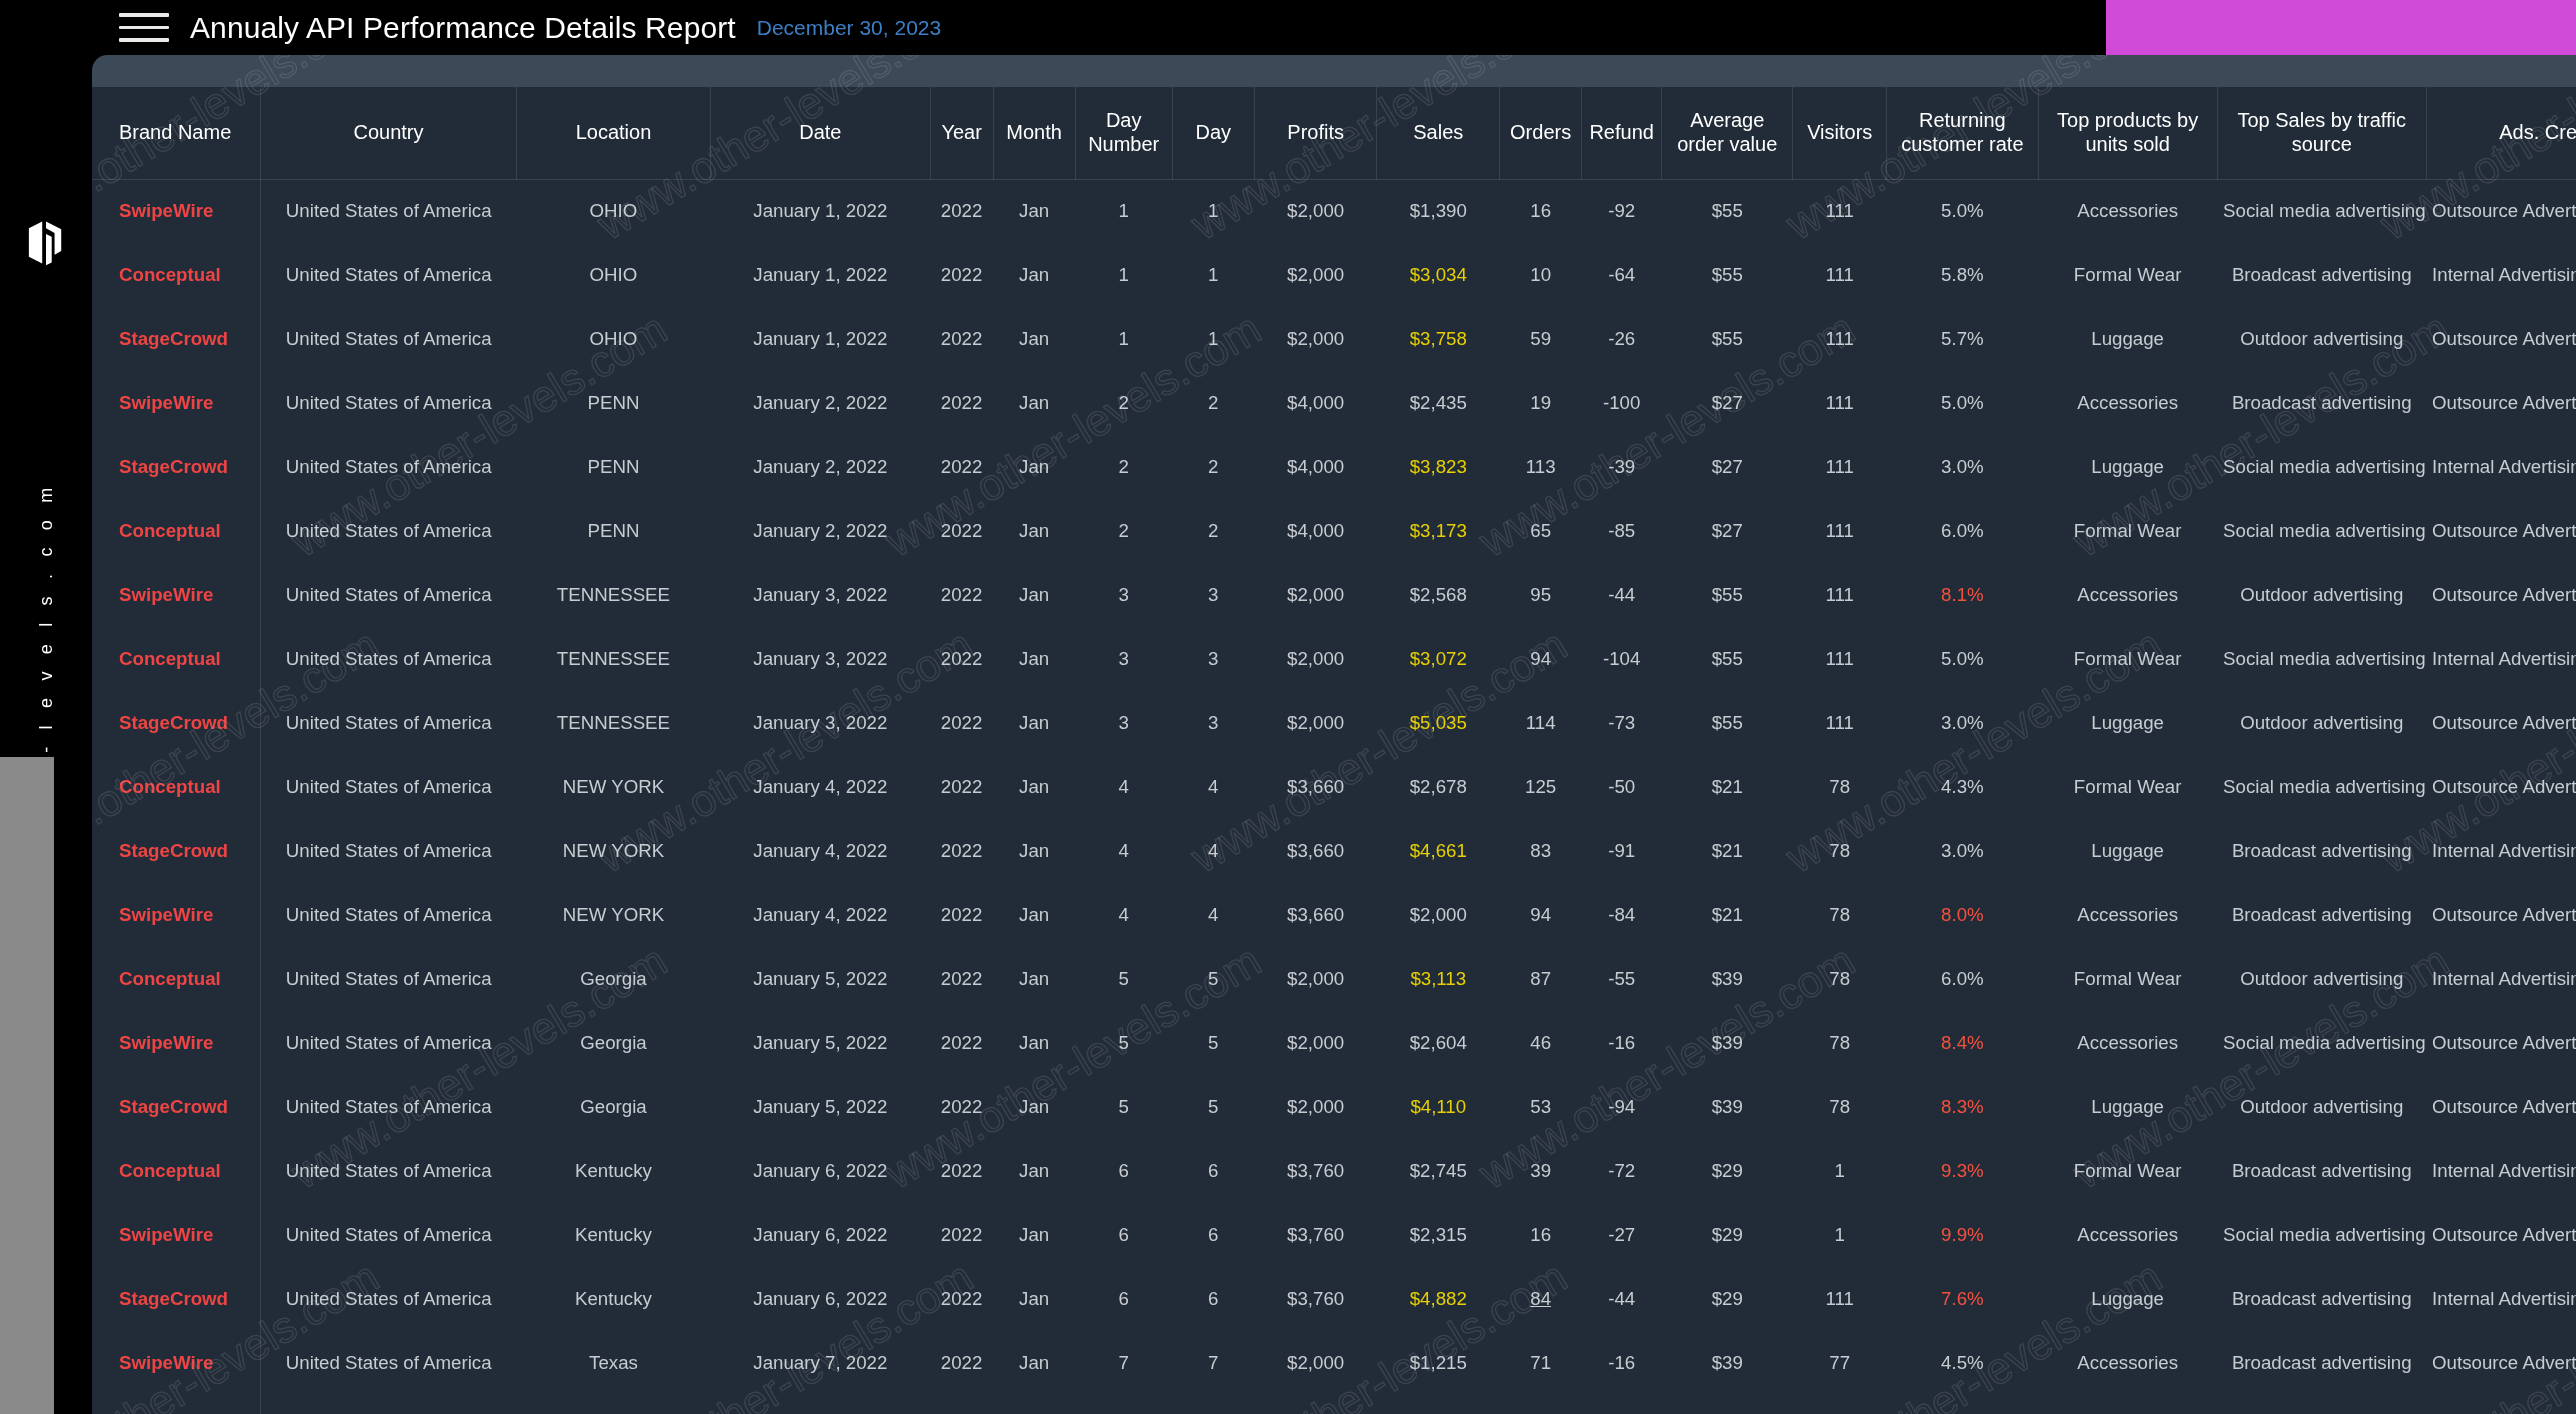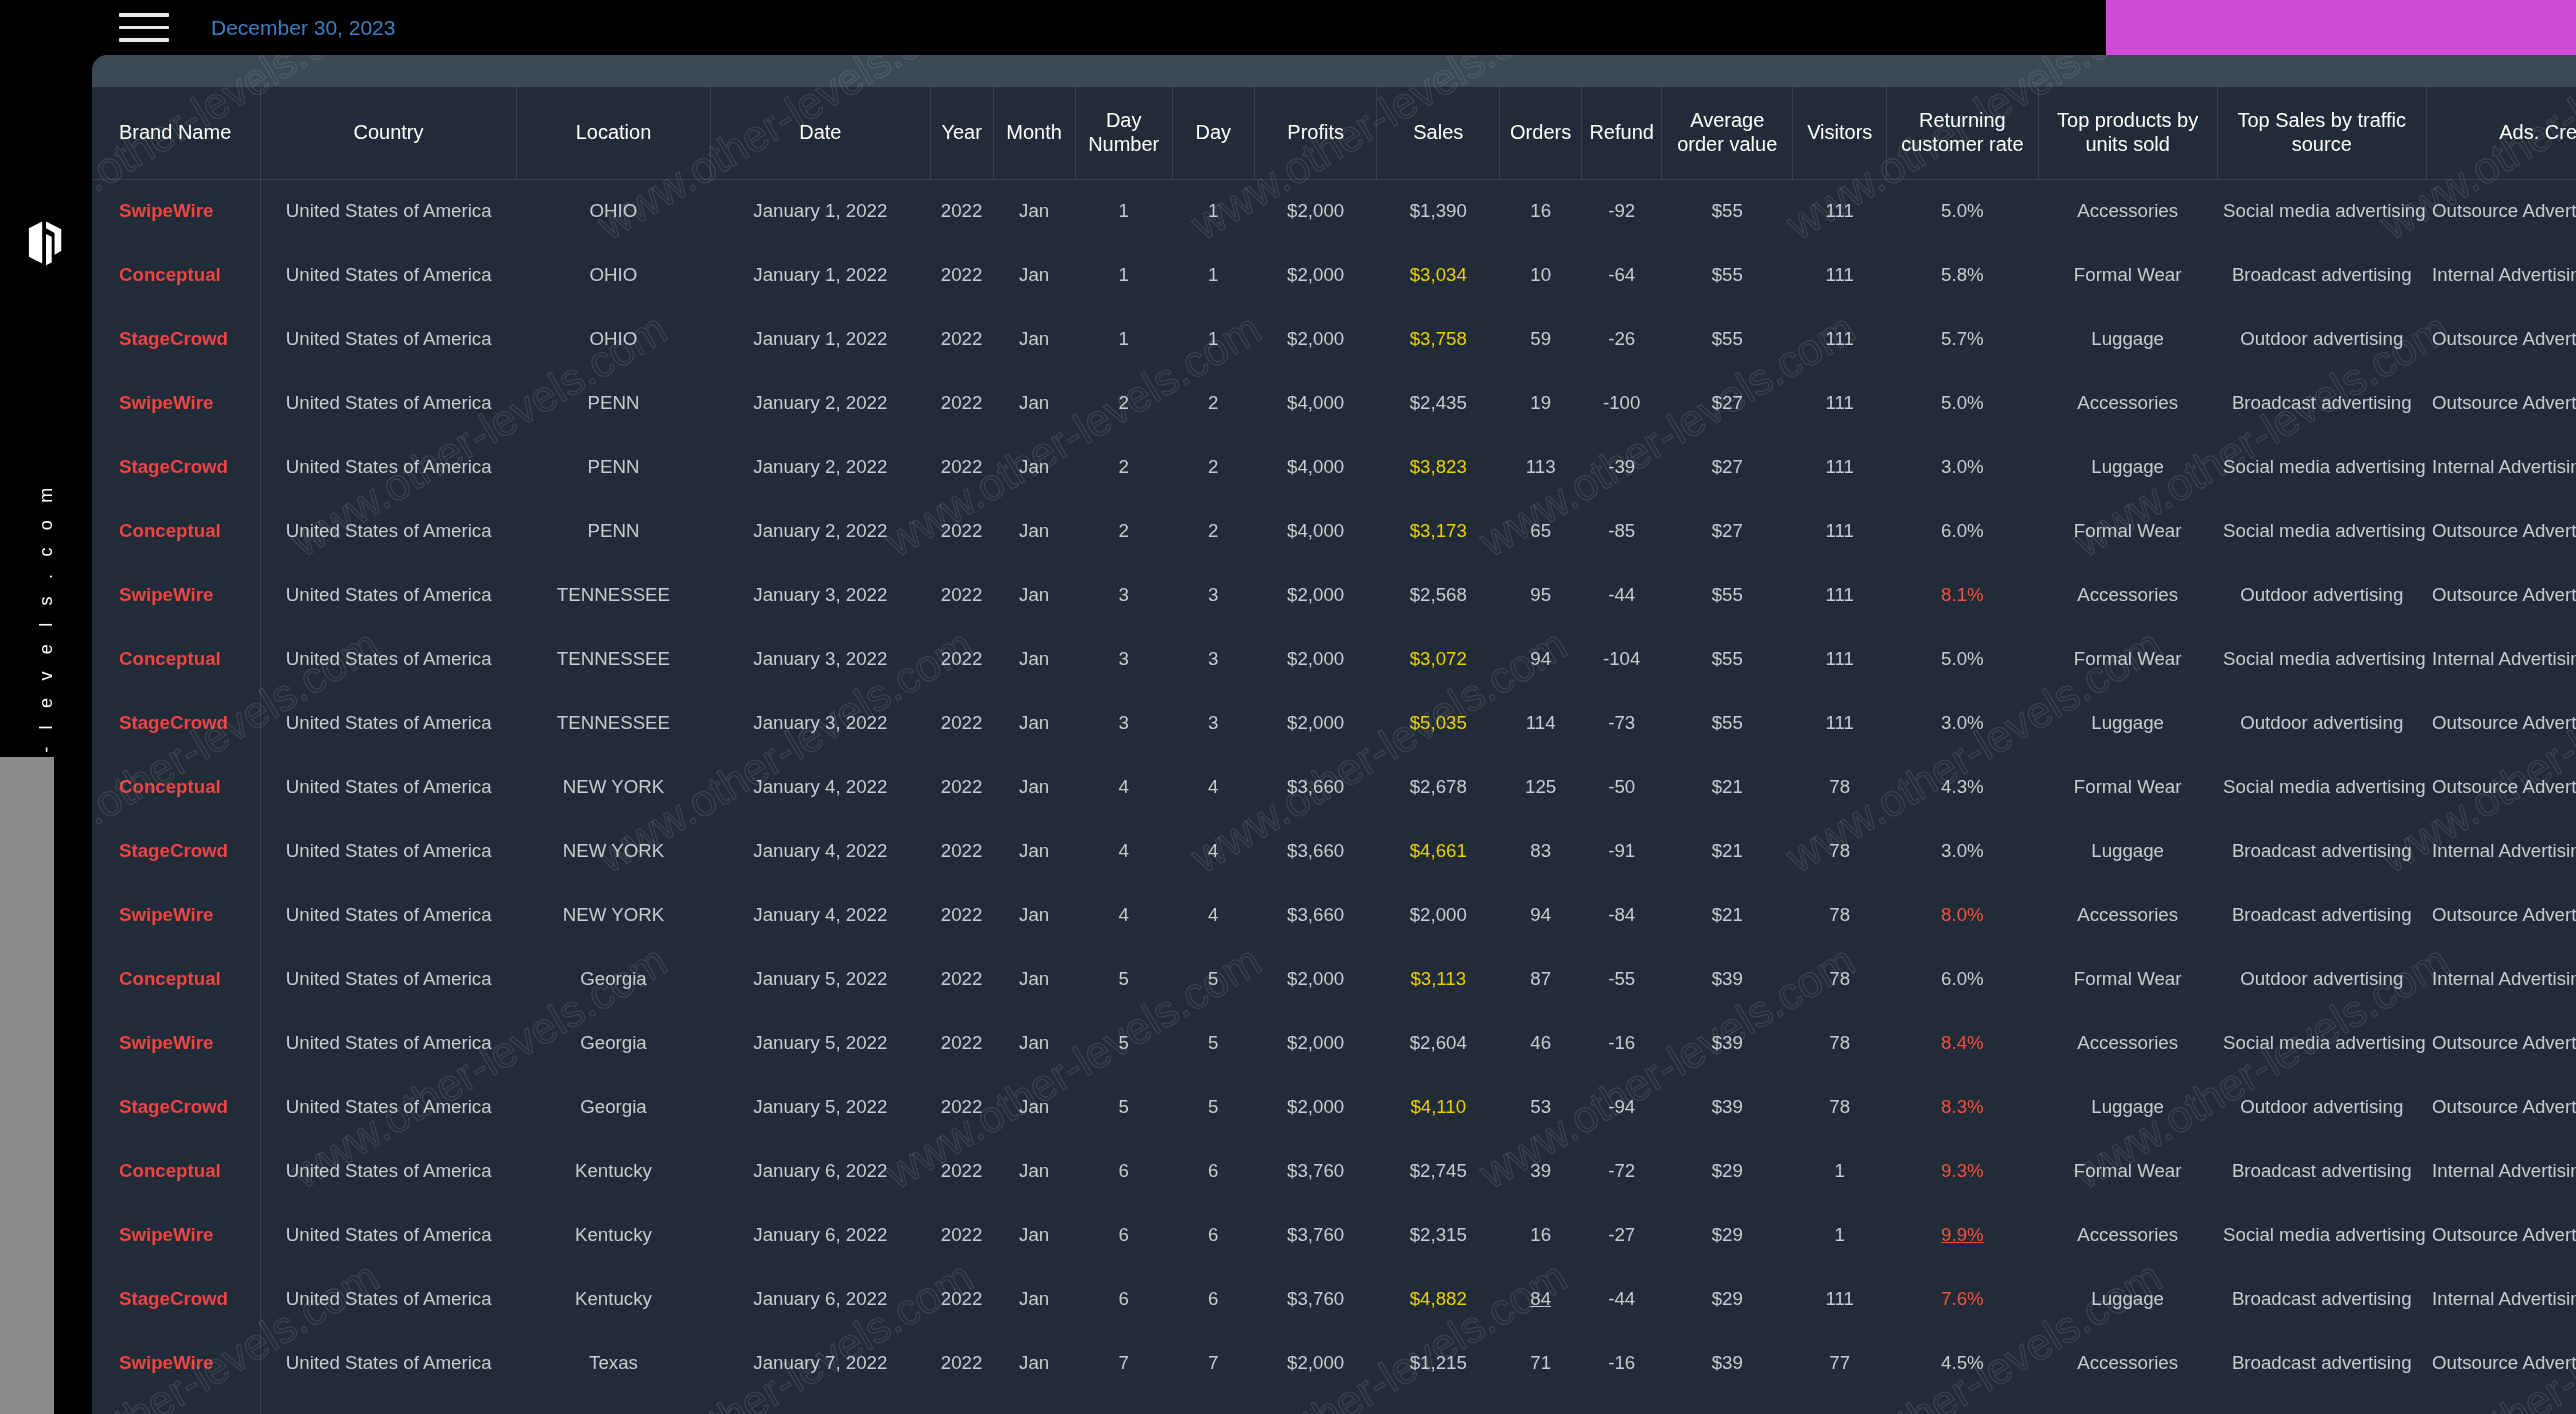--- a/index.html
+++ b/index.html
@@ -146,20 +146,21 @@
   </div>
 
   <div class="magenta"></div>
 
   <div class="titlebar">
     <div class="hamburger">
       <span></span>
         <span></span>
         <span></span>
     </div>
+    <div class="title">Annualy API Performance Details Report</div>
     <div class="title-date">December 30, 2023</div>
   </div>
 
   <div class="panel">
     <div class="panel-topstrip"></div>
 
     <div class="tablewrap">
       <table class="grid">
         <thead>
           <tr id="hrow">
@@ -512,21 +513,21 @@
               <td class="c-center" style="width: 59px;">2022</td>
               <td class="c-center" style="width: 77px;">Jan</td>
               <td class="c-center" style="width: 91px;">6</td>
               <td class="c-center" style="width: 77px;">6</td>
               <td class="c-center" style="width: 115px;">$3,760</td>
               <td class="c-center" style="width: 115px;">$2,315</td>
               <td class="c-center" style="width: 77px;">16</td>
               <td class="c-center" style="width: 75px;">-27</td>
               <td class="c-center" style="width: 123px;">$29</td>
               <td class="c-center" style="width: 88px;">1</td>
-              <td class="c-center v-red" style="width: 142px; text-decoration: underline;">9.9%</td>
+              <td class="c-center v-red" style="width: 142px;">9.9%</td>
               <td class="c-center" style="width: 168px;">Accessories</td>
               <td class="c-center" style="width: 196px;">Social media advertising</td>
               <td class="c-center" style="width: 242px;">Outsource Advertising agency</td>
             </tr>
             <tr>
               <td class="brandcell" style="width: 158px;">StageCrowd</td>
               <td class="c-center" style="width: 240px;">United States of America</td>
               <td class="c-center" style="width: 182px;">Kentucky</td>
               <td class="c-center" style="width: 206px;">January 6, 2022</td>
               <td class="c-center" style="width: 59px;">2022</td>

